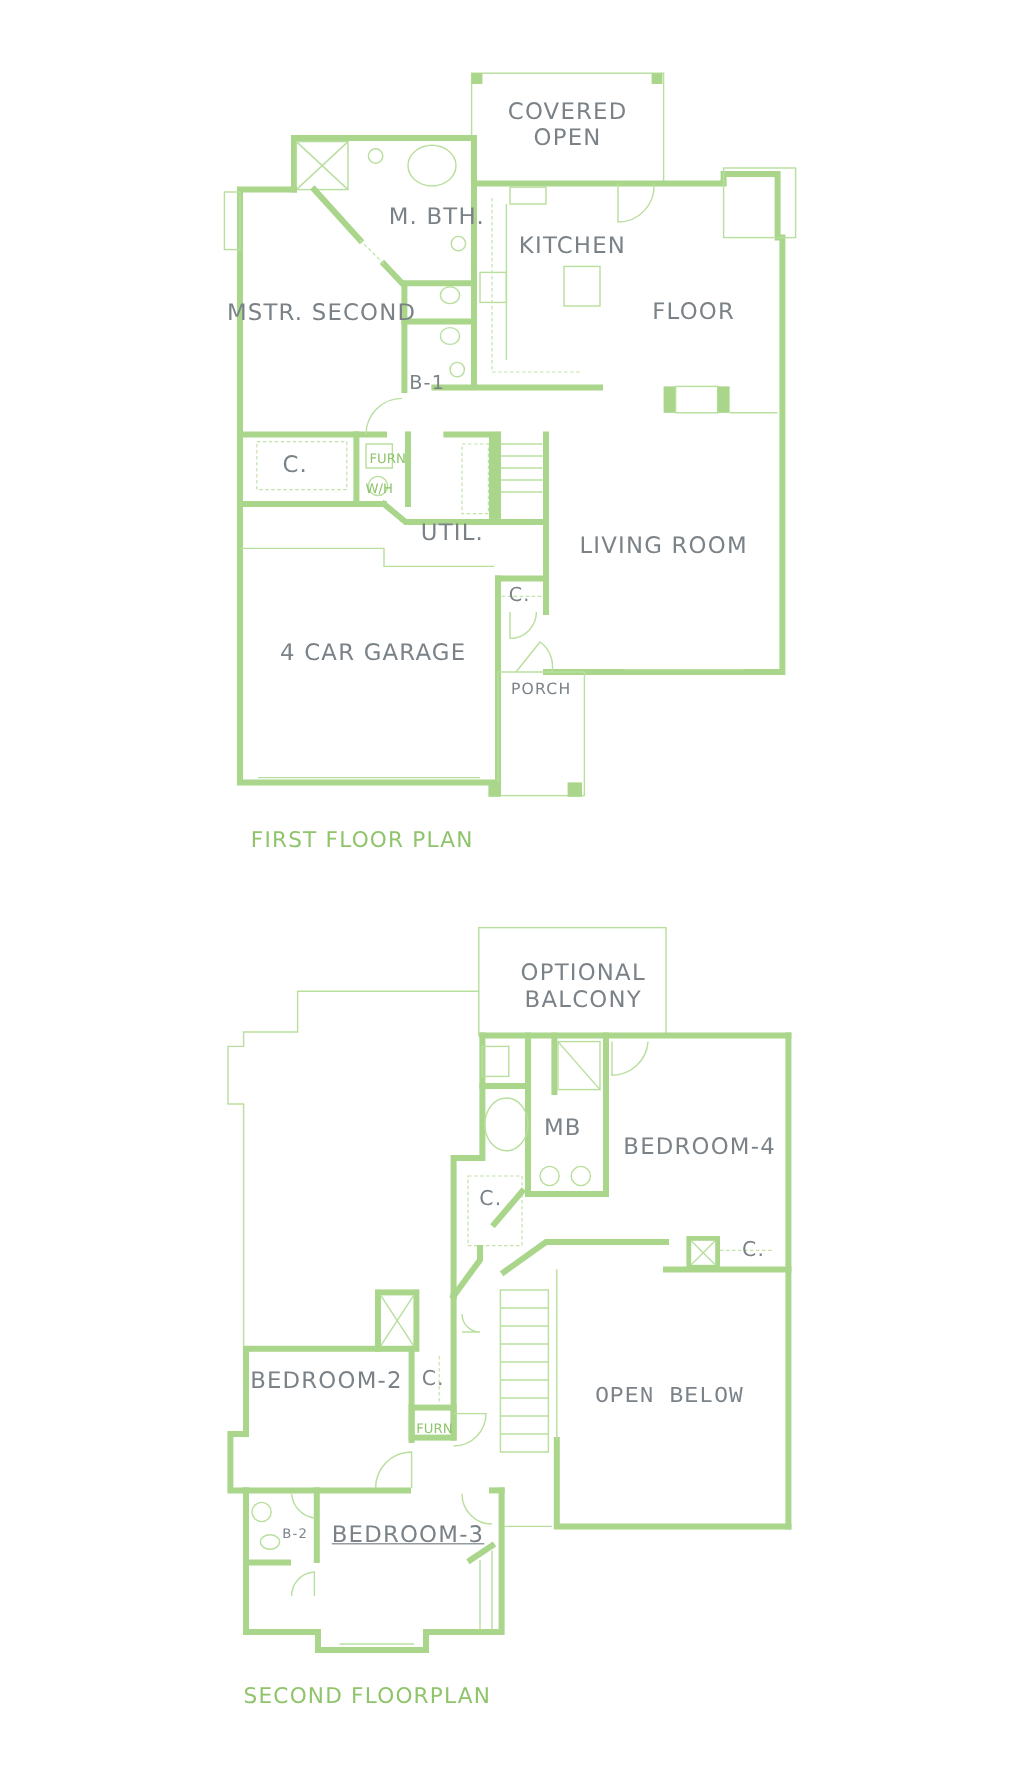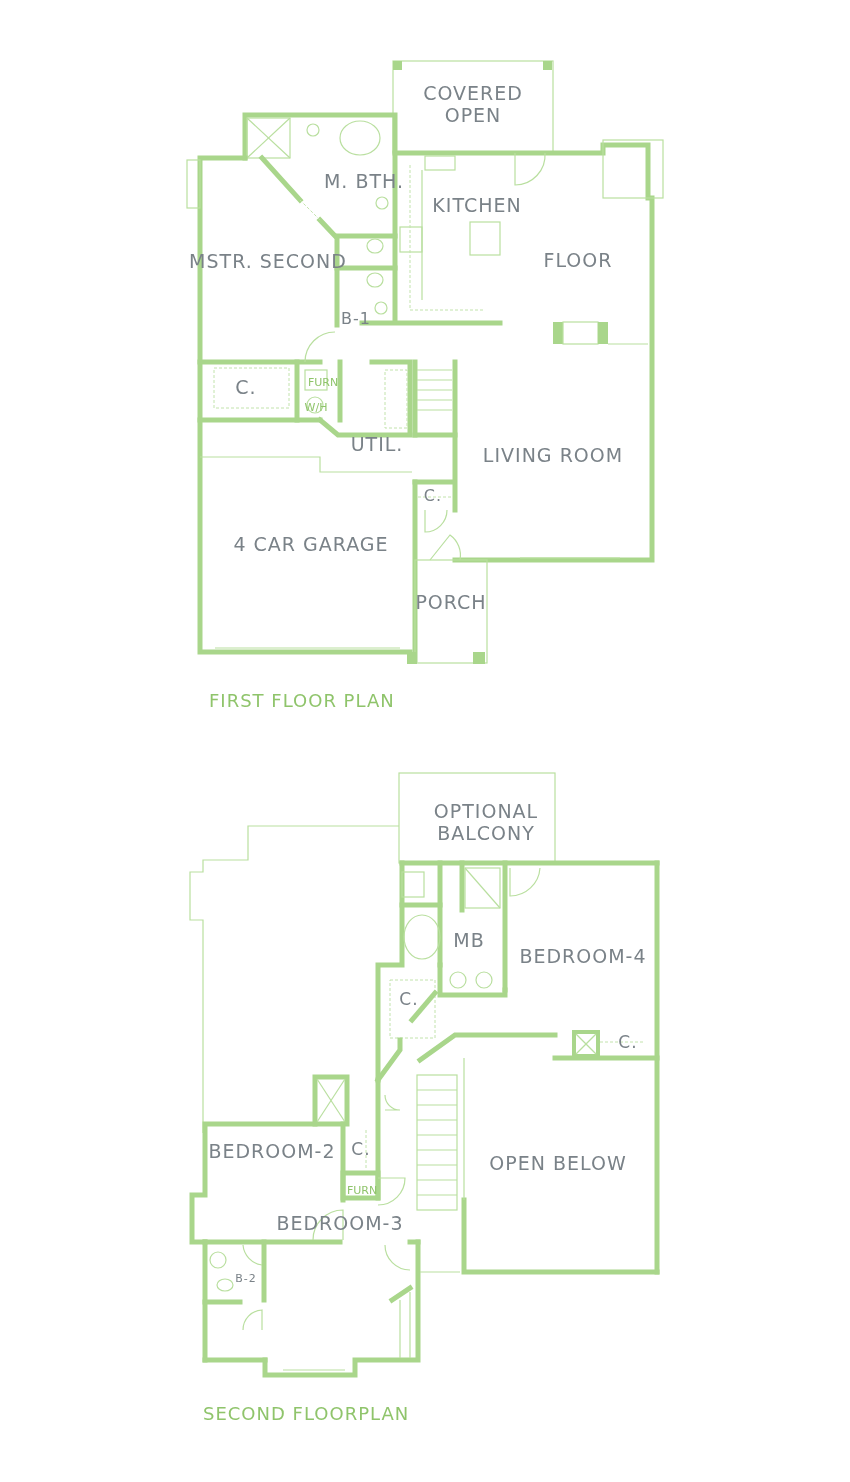--- a/index.html
+++ b/index.html
@@ -178,28 +178,28 @@
 <div class="lbl" style="left:268px;top:250px;">MSTR. SECOND</div>
 <div class="lbl" style="left:356px;top:276px;font-size:16px;margin-top:32px;">B-1</div>
 <div class="lbl" style="left:578px;top:249px;">FLOOR</div>
 <div class="lbl" style="left:246px;top:376px;">C.</div>
 <div class="lbl sm" style="left:323px;top:372px;">FURN</div>
 <div class="lbl sm" style="left:316px;top:397px;">W/H</div>
 <div class="lbl" style="left:377px;top:385px;margin-top:48px;">UTIL.</div>
 <div class="lbl" style="left:553px;top:444px;">LIVING ROOM</div>
 <div class="lbl" style="left:433px;top:485px;font-size:16px;">C.</div>
 <div class="lbl" style="left:311px;top:533px;">4 CAR GARAGE</div>
-<div class="lbl" style="left:451px;top:591px;font-size:19px;">PORCH</div>
+<div class="lbl" style="left:451px;top:564px;font-size:13px;">PORCH</div>
 <div class="title" style="left:196px;top:690px;">FIRST FLOOR PLAN</div>
 
 <div class="lbl" style="left:486px;top:800px;white-space:pre;">OPTIONAL
 BALCONY</div>
 <div class="lbl" style="left:469px;top:929px;">MB</div>
 <div class="lbl" style="left:583px;top:945px;">BEDROOM-4</div>
 <div class="lbl" style="left:409px;top:988px;font-size:17px;">C.</div>
 <div class="lbl" style="left:628px;top:1031px;font-size:17px;">C.</div>
 <div class="lbl" style="left:272px;top:1140px;">BEDROOM-2</div>
 <div class="lbl" style="left:361px;top:1138px;font-size:17px;">C.</div>
 <div class="lbl sm" style="left:362px;top:1180px;">FURN</div>
-<div class="lbl" style="left:558px;top:1152px;">OPEN BELOW</div>
+<div class="lbl" style="left:558px;top:1152px;font-family:Liberation Mono, monospace;">OPEN BELOW</div>
 <div class="lbl" style="left:246px;top:1268px;font-size:11px;">B-2</div>
-<div class="lbl" style="left:340px;top:1212px;">BEDROOM-3</div>
+<div class="lbl" style="left:340px;top:1268px;text-decoration:underline;">BEDROOM-3</div>
 <div class="title" style="left:190px;top:1403px;">SECOND FLOORPLAN</div>
 
 </body></html>

